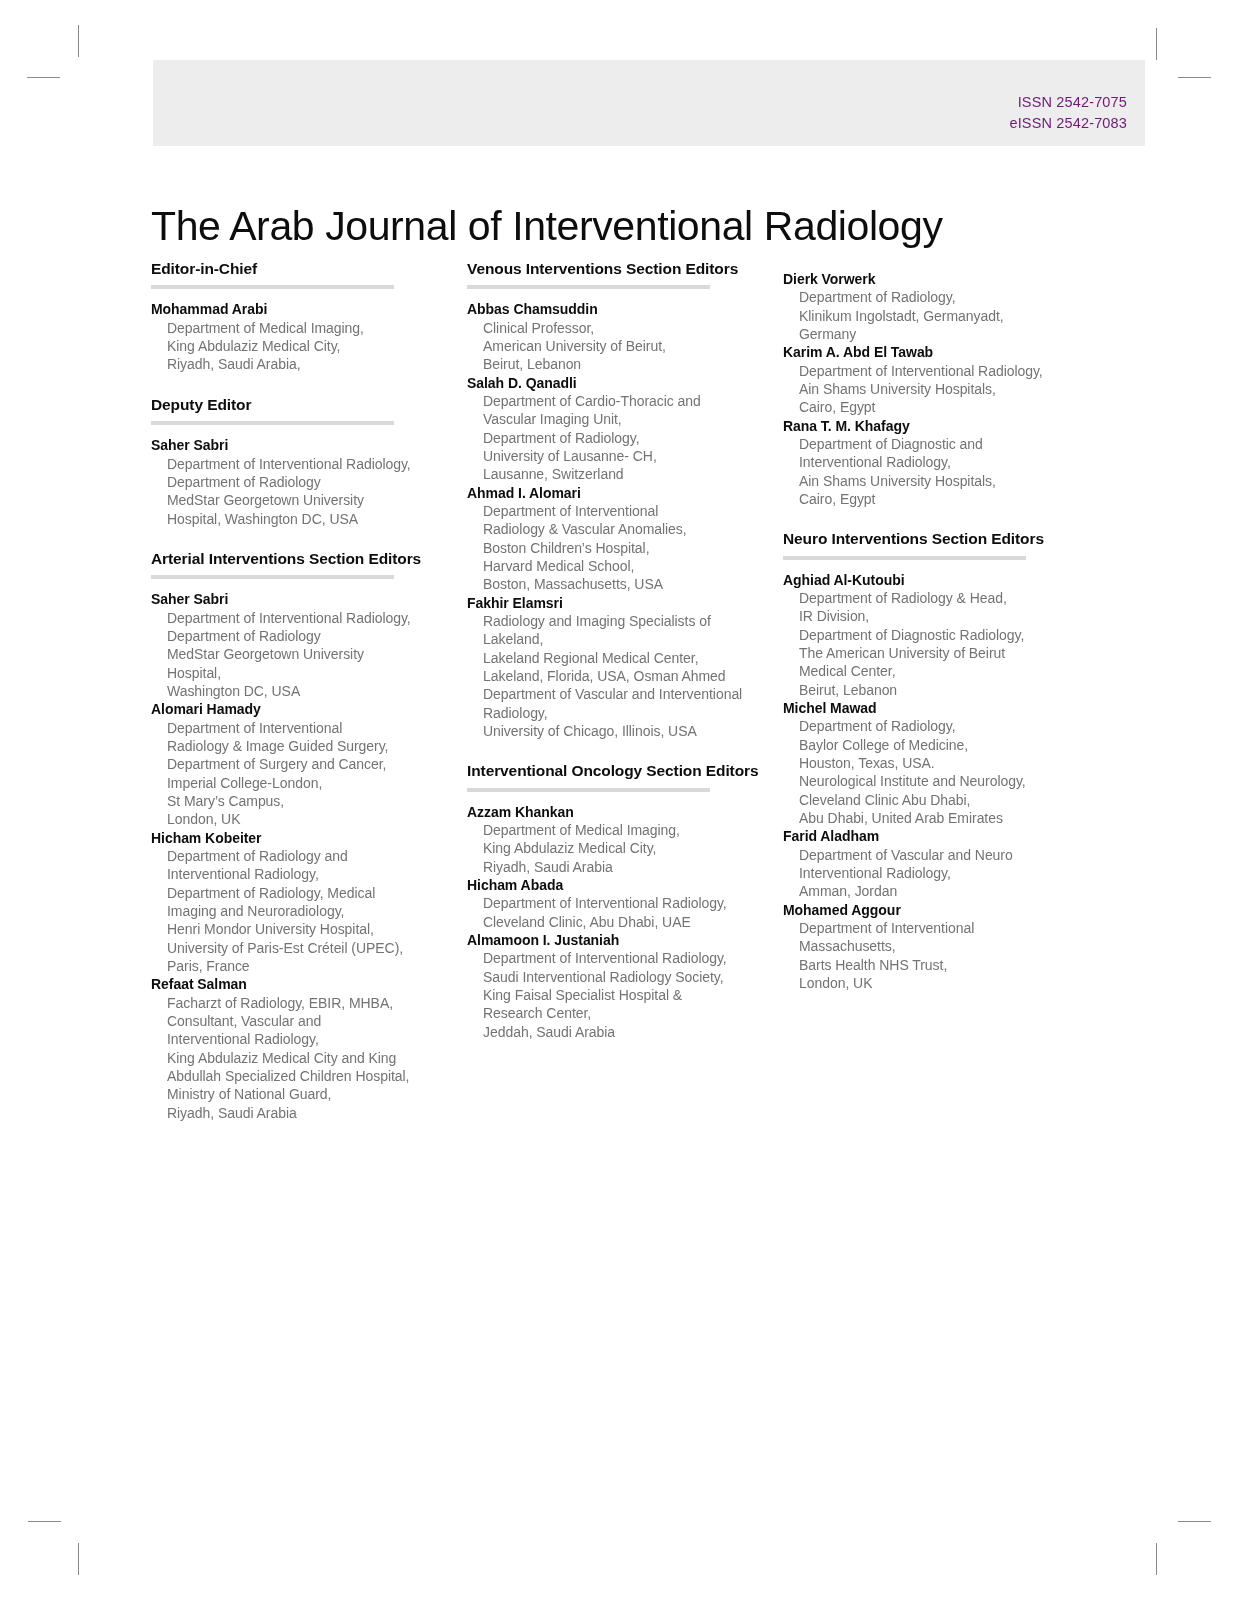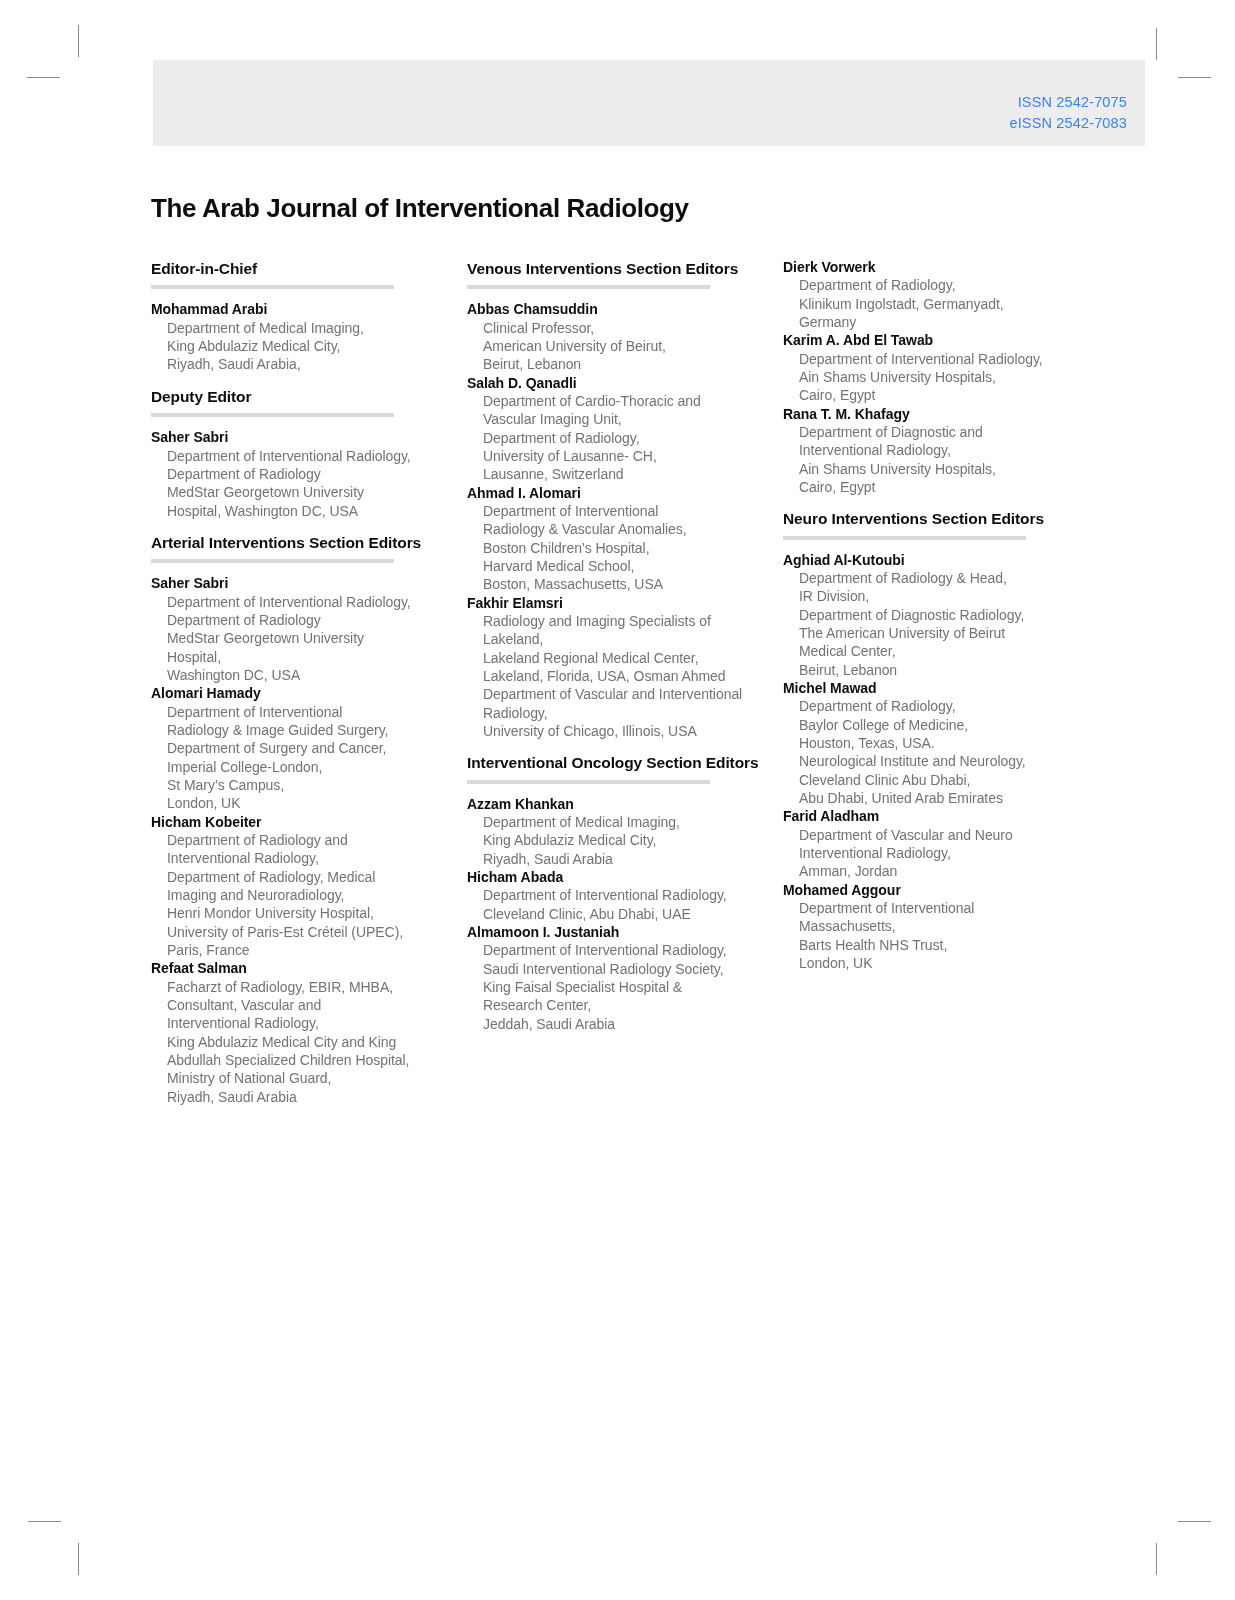--- a/index.html
+++ b/index.html
@@ -44,30 +44,30 @@
     height: 86px;
     background: #ededed;
   }
   .issn-block {
     position: absolute;
     right: 108px;
     top: 92px;
     text-align: right;
     font-size: 14.5px;
     line-height: 1.42;
-    color: #3b82f6;
+    color: #701a75;
     letter-spacing: 0.15px;
   }
 
   .journal-title {
     position: absolute;
     left: 151px;
     top: 176px;
-    font-size: 26px;
-    font-weight: bold;
+    font-size: 41px;
+    font-weight: normal;
     letter-spacing: -0.4px;
     color: #0d0d0d;
     white-space: nowrap;
   }
 
   
   .board {
     position: absolute;
     left: 151px;
     top: 258px;
@@ -92,21 +92,21 @@
     letter-spacing: -0.1px;
     margin: 0;
   }
   .section-rule {
     height: 4px;
     background: #d9d9d9;
     margin-top: 5px;
     margin-bottom: 11px;
     width: 243px;
   }
-  .section + .section { margin-top: 12px; }
+  .section + .section { margin-top: 20px; }
 
   .person { margin-bottom: 0px; }
   .person-name {
     font-size: 14px;
     font-weight: bold;
     color: #0d0d0d;
     line-height: 1.31;
     letter-spacing: -0.05px;
   }
   .affil {
@@ -285,21 +285,21 @@
             <span class="affil-line">Department of Interventional Radiology,</span>
             <span class="affil-line">Saudi Interventional Radiology Society,</span>
             <span class="affil-line">King Faisal Specialist Hospital &amp;</span>
             <span class="affil-line">Research Center,</span>
             <span class="affil-line">Jeddah, Saudi Arabia</span>
           </div>
         </div>
       </div>
     </div>
   <div class="col col-3">
-      <div class="section" style="margin-top: 0px;">
+      <div class="section" style="margin-top: 12px;">
         <div class="person">
           <div class="person-name">Dierk Vorwerk</div>
           <div class="affil">
             <span class="affil-line">Department of Radiology,</span>
             <span class="affil-line">Klinikum Ingolstadt, Germanyadt,</span>
             <span class="affil-line">Germany</span>
           </div>
         </div>
         <div class="person">
           <div class="person-name">Karim A. Abd El Tawab</div>

